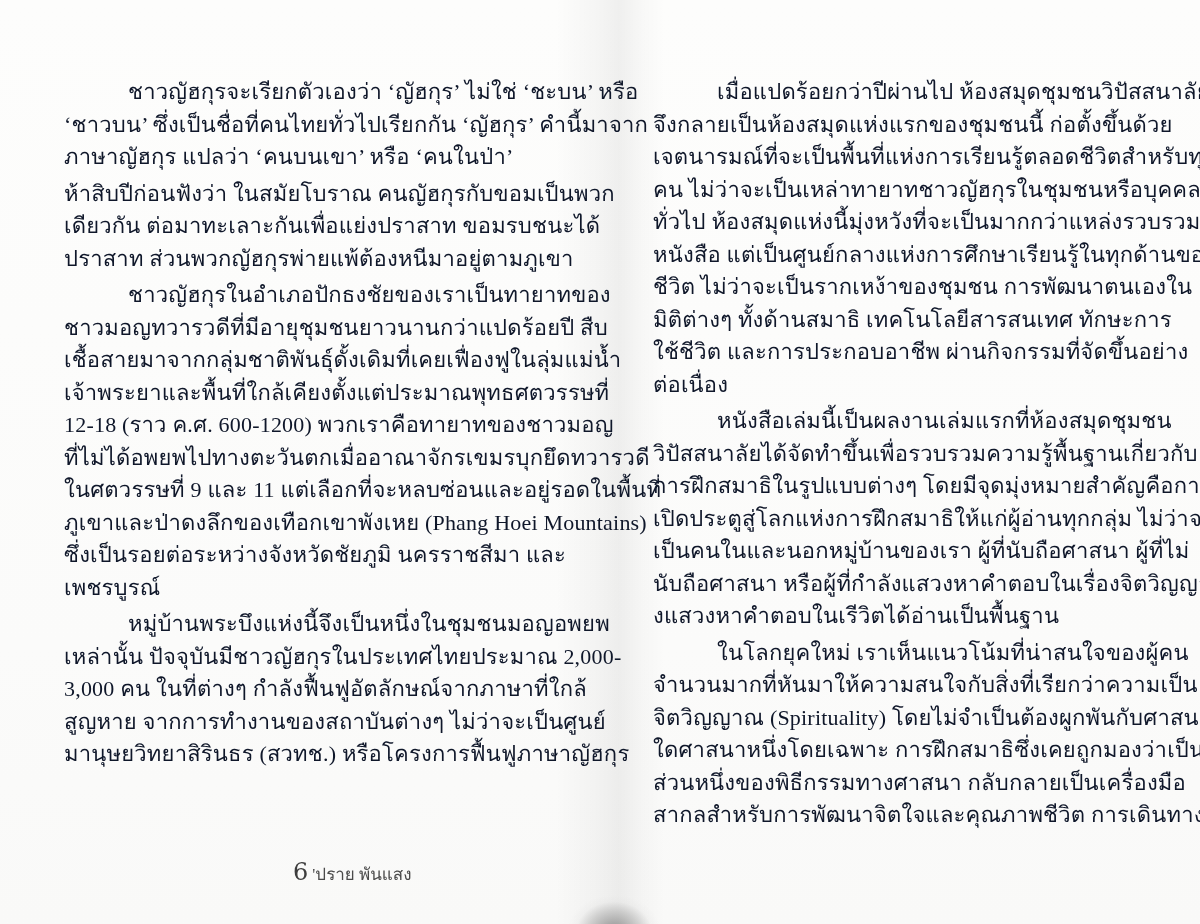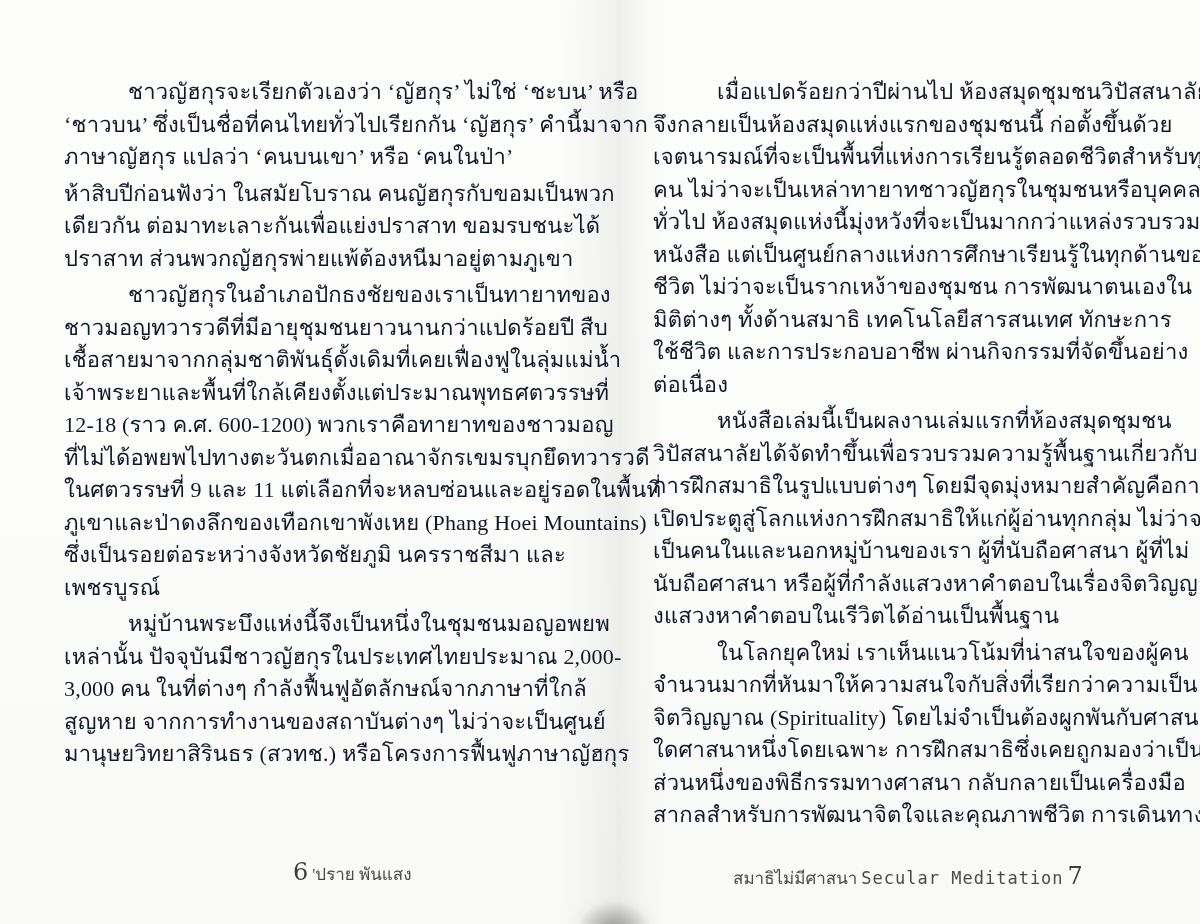--- a/index.html
+++ b/index.html
@@ -153,19 +153,14 @@
         <div class="line">ส่วนหนึ่งของพิธีกรรมทางศาสนา กลับกลายเป็นเครื่องมือ</div>
         <div class="line">สากลสำหรับการพัฒนาจิตใจและคุณภาพชีวิต การเดินทางของ</div>
       </div>
     </div>
 
   <div class="footer footer-left">
     <span class="pagenum">6</span>
     <span class="footer-thai">'ปราย พันแสง</span>
   </div>
 
-  <div class="footer footer-right">
-    <span class="footer-thai">สมาธิไม่มีศาสนา</span>
-    <span class="footer-english">Secular Meditation</span>
-    <span class="pagenum">7</span>
-  </div>
 
 </div>
 
 </body></html>

